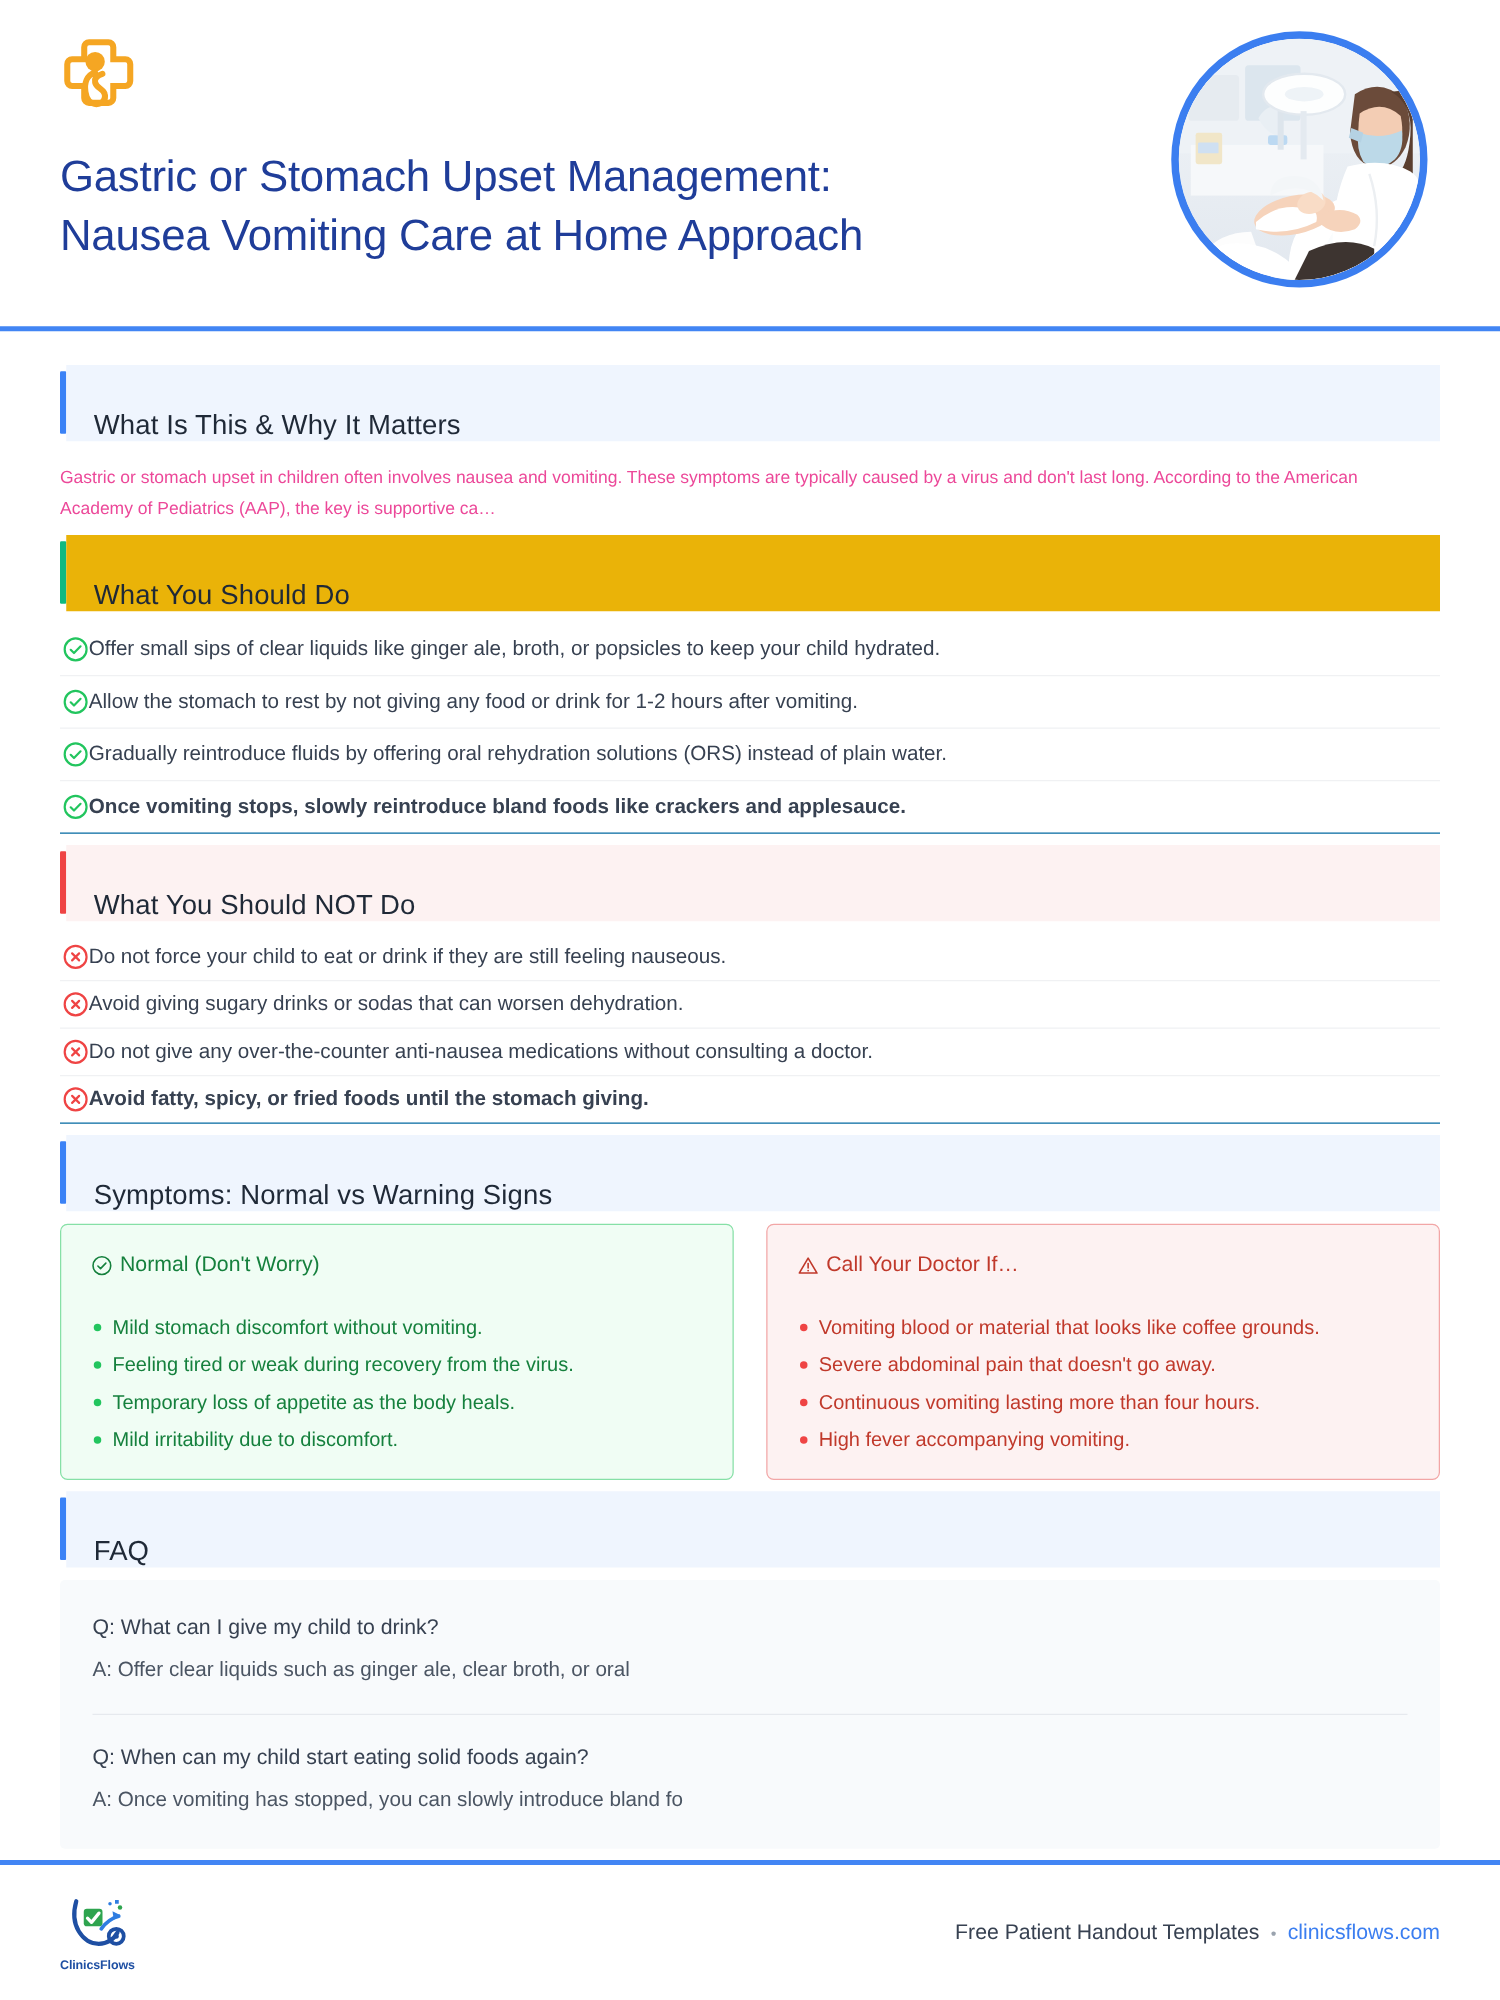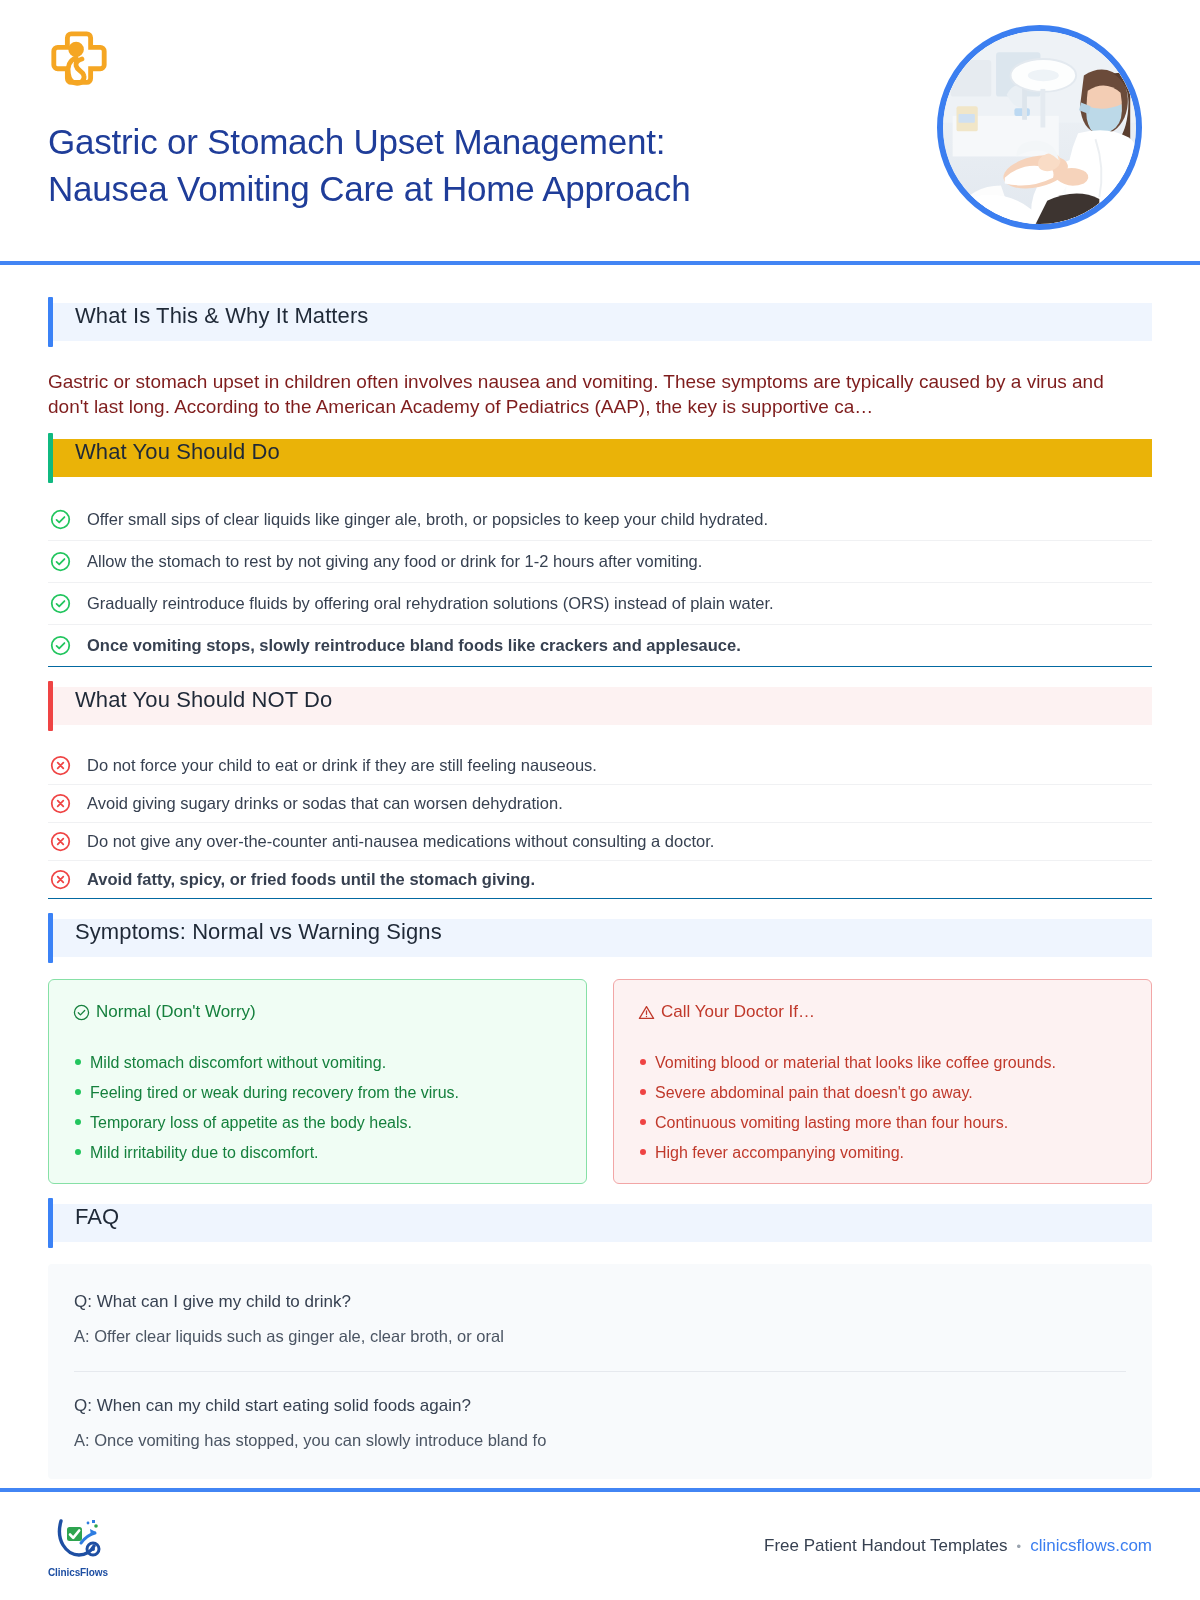--- a/index.html
+++ b/index.html
@@ -71,53 +71,52 @@
     position: relative;
   }
   .section-header .bar {
     width: 5px;
     height: 50px;
     flex: 0 0 5px;
     border-radius: 1px;
   }
   .section-header .hdr-bg {
     flex: 1 1 auto;
-    height: 38px;
-    display: flex;
-    align-items: flex-start;
+    height: 61px;
+    display: flex;
+    align-items: flex-end;
     padding-left: 22px;
   }
   .section-header .hdr-title {
     font-size: 22px;
     font-weight: 400;
     color: #1f2937;
     letter-spacing: 0.1px;
   }
 
   .hdr-blue   { background: #eff5fe; }
   .bar-blue   { background: #3b82f6; }
   .hdr-green  { background: #eab308; }
   .bar-green  { background: #10b981; }
   .hdr-red    { background: #fdf2f2; }
   .bar-red    { background: #ef4444; }
 
   .intro-text {
     margin-top: 22px;
-    font-size: 19px;
+    font-size: 14px;
     line-height: 25px;
-    color: #7f1d1d;
+    color: #ec4899;
     max-width: 1080px;
   }
 
   
   .check-list { margin-top: 16px; }
   .check-list .row {
     display: flex;
     align-items: flex-start;
-    gap: 16px;
     padding: 9px 2px 10px 2px;
     border-bottom: 1px solid #f0f1f3;
   }
   .check-list .row:last-child { border-bottom: 1px solid #0369a1; font-weight: bold; }
   .check-list .row-icon {
     flex: 0 0 21px;
     width: 21px;
     height: 21px;
     margin-top: 1px;
   }

